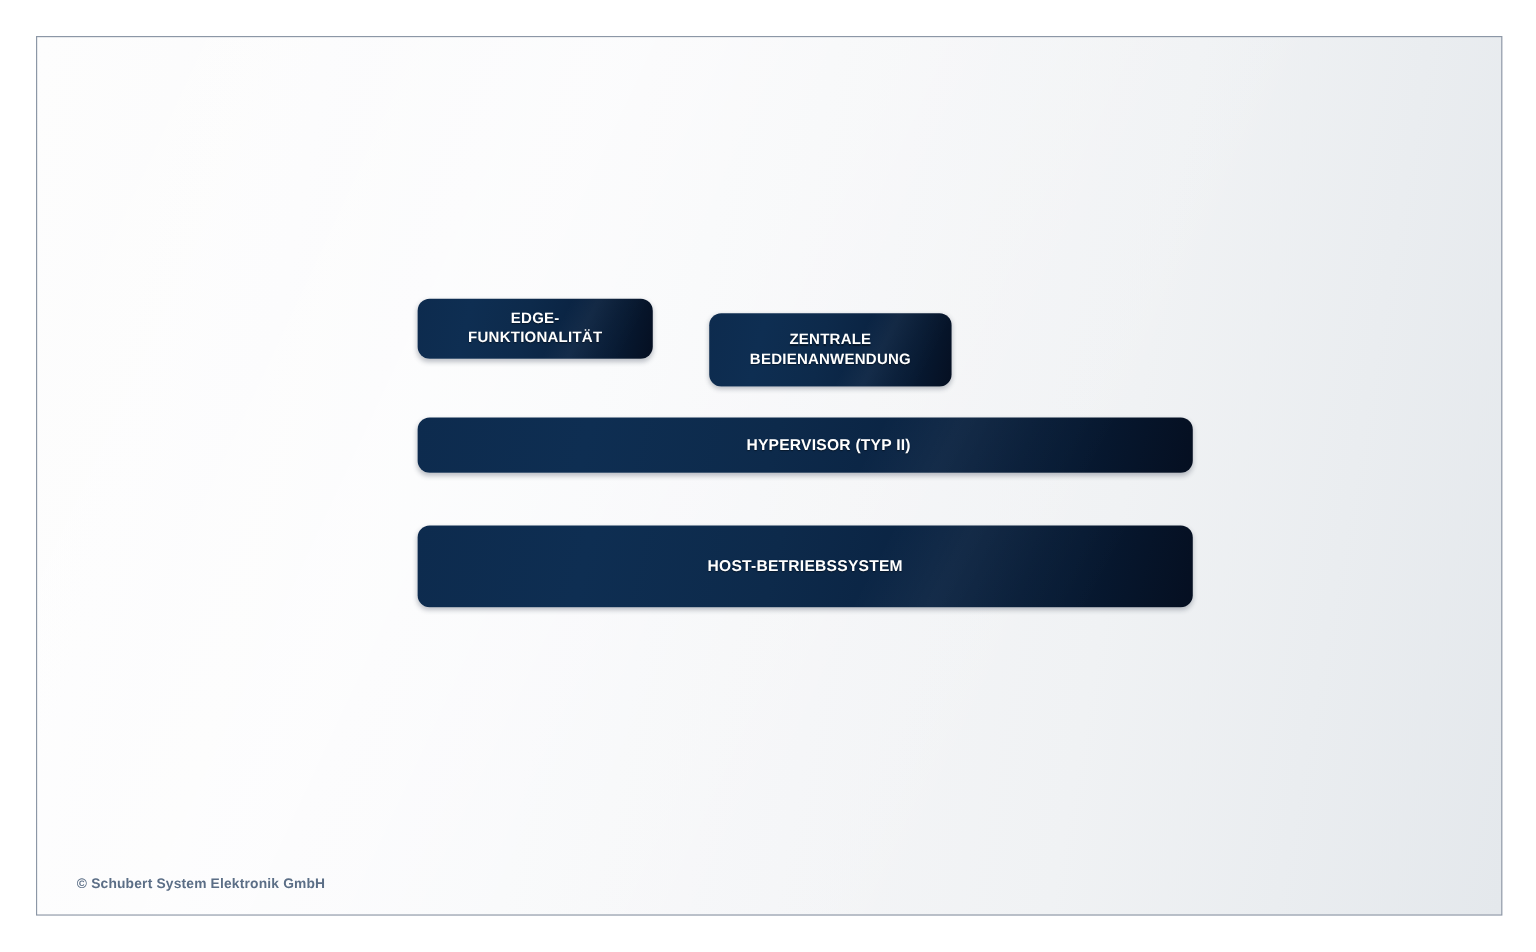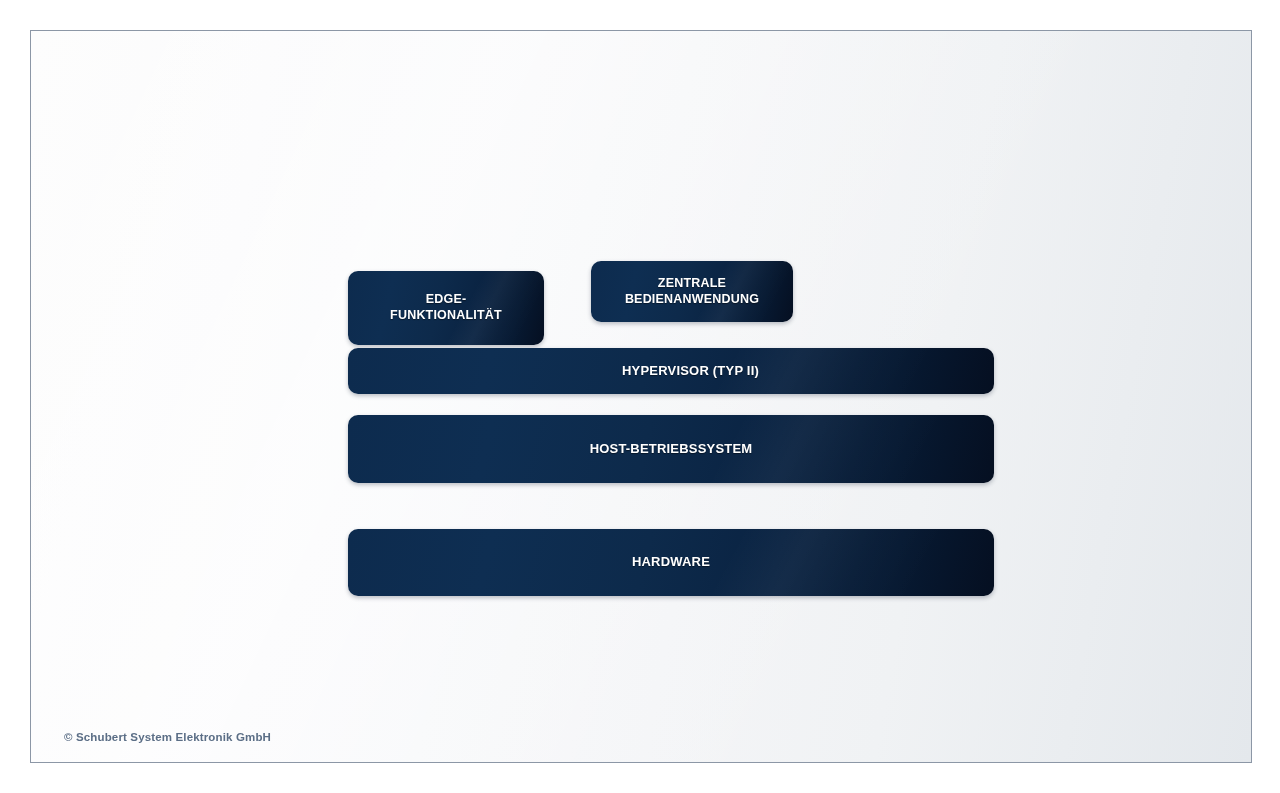--- a/index.html
+++ b/index.html
@@ -111,23 +111,23 @@
     text-shadow: 0 1px 1px rgba(0,0,0,0.45);
   }
 
   
   .app-box {
     font-size: 12.5px;
   }
 
   #box-edge {
     left: 317px;
-    top: 240px;
+    top: 218px;
     width: 196px;
-    height: 74px;
+    height: 50px;
   }
 
   #box-central {
     left: 560px;
     top: 230px;
     width: 202px;
     height: 61px;
   }
 
   #box-separate {
@@ -144,21 +144,21 @@
     font-size: 13px;
   }
 
   #bar-hypervisor {
     top: 317px;
     height: 46px;
     padding-left: 39px;
   }
 
   #bar-hostos {
-    top: 384px;
+    top: 407px;
     height: 68px;
     text-align: right;
   }
 
   #bar-hardware {
     top: 498px;
     height: 67px;
   }
 
   
@@ -195,23 +195,20 @@
 
 
       <div class="block layer-bar" id="bar-hypervisor">
         <span class="block-label">HYPERVISOR (TYP II)</span>
       </div>
 
       <div class="block layer-bar" id="bar-hostos">
         <span class="block-label">HOST-BETRIEBSSYSTEM</span>
       </div>
 
-      <div class="block layer-bar" id="bar-hardware">
-        <span class="block-label">HARDWARE</span>
-      </div>
 
     </div>
 
     <div class="footer">© Schubert System Elektronik GmbH</div>
 
   </div>
 
 </div>
 
 </body></html>

